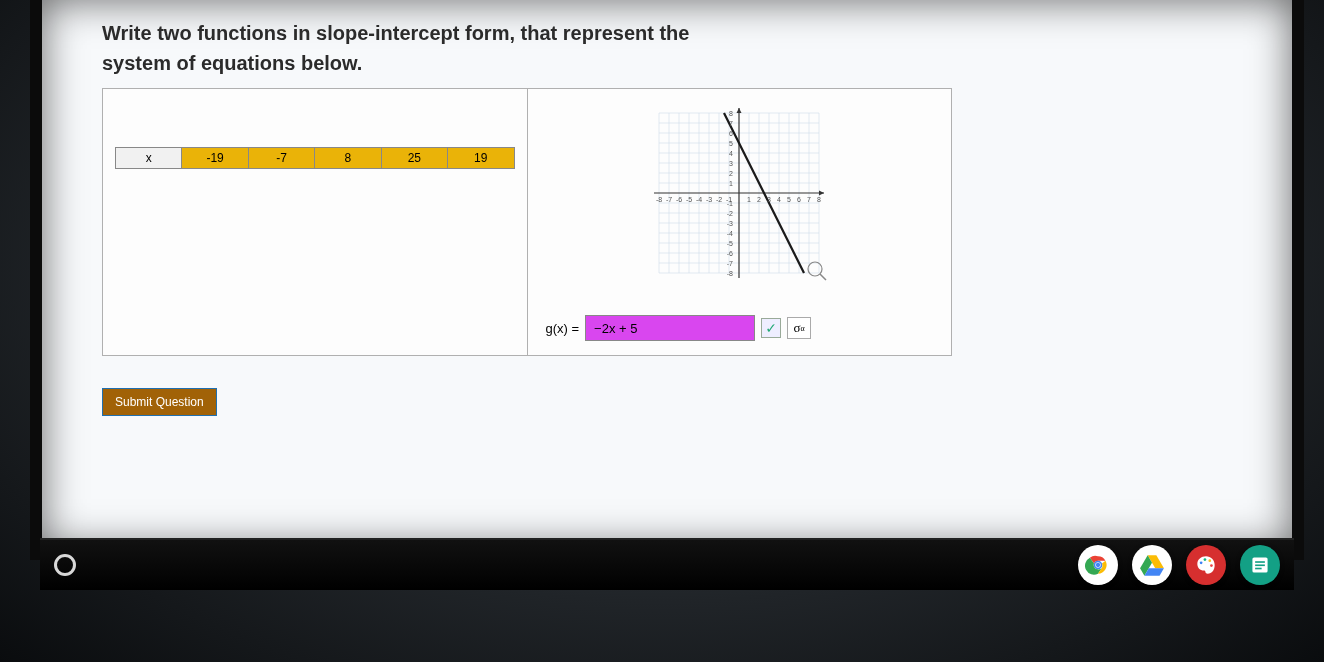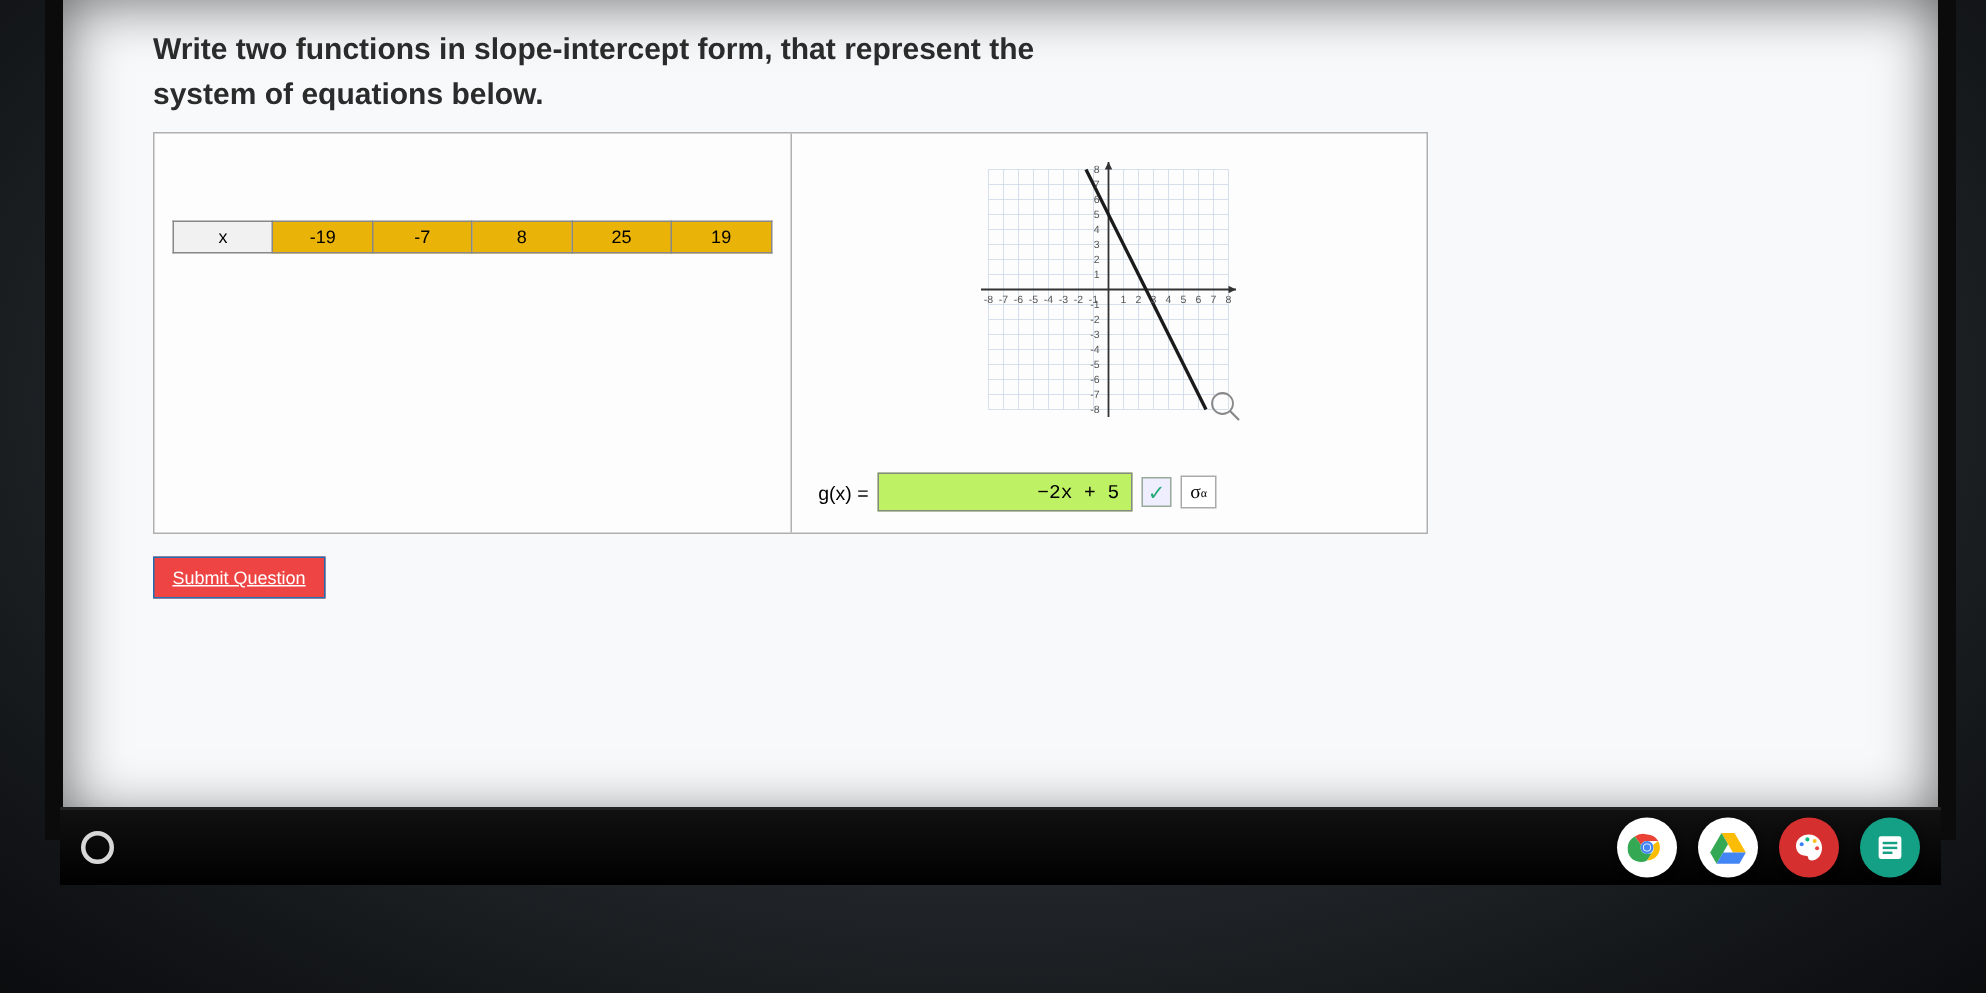--- a/index.html
+++ b/index.html
@@ -67,51 +67,50 @@
     margin-top: 16px;
     font-size: 13px;
   }
   .fn-label { padding-left: 30px; }
   .fn-input {
     border: 1px solid #888;
     height: 26px;
     width: 200px;
     padding: 2px 8px;
     font-size: 13px;
-    text-align: right;
-    background: #bef264;
-    font-family: Liberation Mono, monospace;
+    text-align: left;
+    background: #d946ef;
+    font-family: Liberation Sans, sans-serif;
   }
   .check {
     width: 20px; height: 20px; border:1px solid #9a9; background:#eef;
     display:flex; align-items:center; justify-content:center;
     color:#2a7; font-size:14px;
   }
   .sigma {
     width: 24px; height: 22px; border:1px solid #aaa; background:#fff;
     display:flex; align-items:center; justify-content:center;
     font-family: serif; font-size:13px;
   }
 
   
   .graph-wrap { display:flex; justify-content:center; padding-top:4px; }
   .graph {
     width: 210px; height: 180px; position: relative;
   }
 
   
   .submit {
-    margin-top: 15px;
-    background: #ef4444;
+    margin-top: 32px;
+    background: #a16207;
     color: #fff;
     border: 1px solid #1f6fb0;
     padding: 6px 12px;
     font-size: 12px;
     cursor: pointer;
-    text-decoration: underline;
   }
 
   
   .taskbar {
     position: absolute;
     left: 40px; right: 30px; bottom: 72px;
     height: 52px;
     background: linear-gradient(#111, #000);
     border-top: 2px solid #222;
     display: flex;

